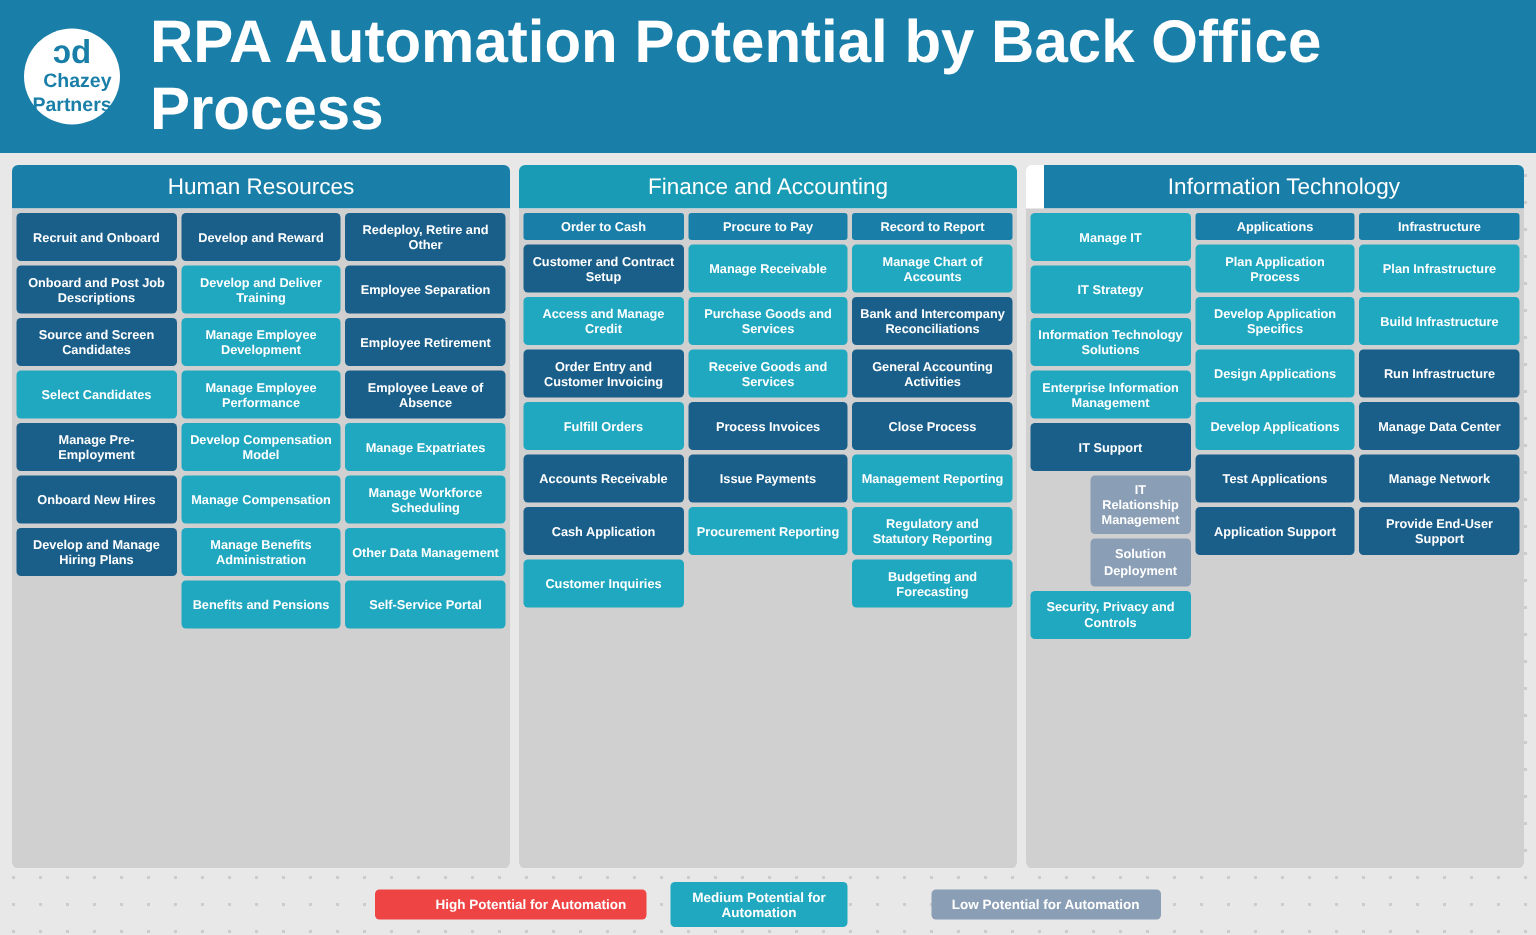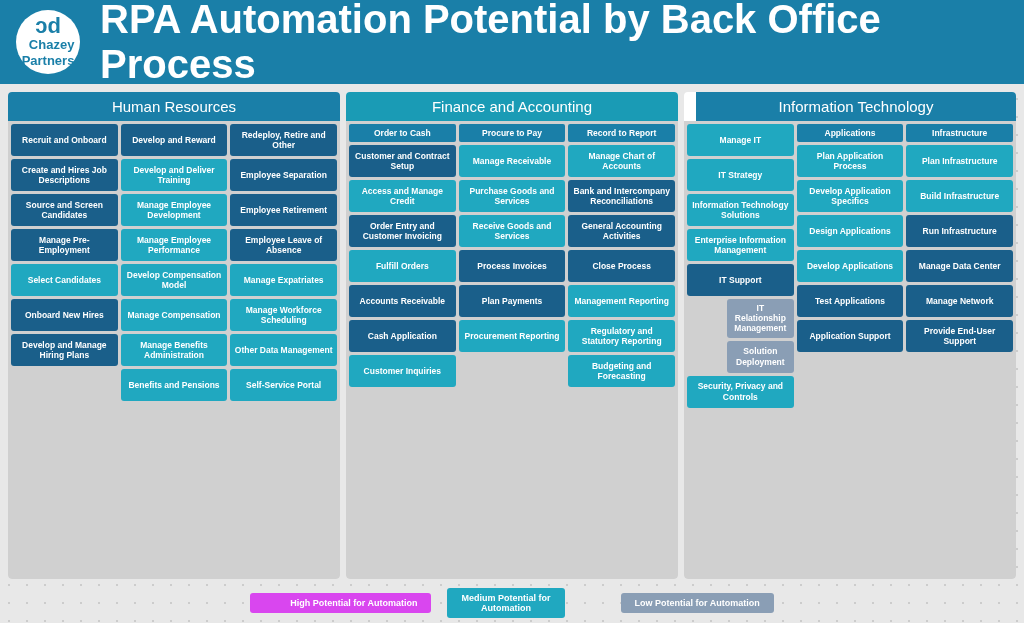--- a/index.html
+++ b/index.html
@@ -30,21 +30,21 @@
       display: flex;
       flex-direction: column;
     }
 
     
     .header {
       background: #1a7fa8;
       display: flex;
       align-items: center;
       padding: 8px 16px;
-      height: 84px;
+      height: 102px;
       flex-shrink: 0;
     }
 
     .logo-box {
       background: white;
       border-radius: 50%;
       width: 64px;
       height: 64px;
       display: flex;
       flex-direction: column;
@@ -165,21 +165,21 @@
 
     .legend-box {
       border-radius: 3px;
       padding: 5px 14px;
       font-size: 9px;
       font-weight: bold;
       color: white;
       text-align: center;
     }
 
-    .legend-box.high { background: #d946ef; padding-left: 40px; }
+    .legend-box.high { background: #ef4444; padding-left: 40px; }
     .legend-box.medium { background: #20a8c0; }
     .legend-box.low { background: #8a9eb5; }
   </style>
 </head>
 <body>
 
 <div class="page-wrapper">
 
   <div class="header">
     <div class="logo-box">
@@ -190,24 +190,24 @@
   </div>
 
   <div class="main-content">
 
     <div class="section">
       <div class="section-header hr">Human Resources</div>
       <div class="section-body">
 
         <div class="sub-col">
           <div class="proc-box high">Recruit and Onboard</div>
-          <div class="proc-box high">Create and Hires Job Descriptions</div>
+          <div class="proc-box high">Onboard and Post Job Descriptions</div>
           <div class="proc-box high">Source and Screen Candidates</div>
+          <div class="proc-box medium">Select Candidates</div>
           <div class="proc-box high">Manage Pre-Employment</div>
-          <div class="proc-box medium">Select Candidates</div>
           <div class="proc-box high">Onboard New Hires</div>
           <div class="proc-box high">Develop and Manage Hiring Plans</div>
         </div>
 
         <div class="sub-col">
           <div class="proc-box high">Develop and Reward</div>
           <div class="proc-box medium">Develop and Deliver Training</div>
           <div class="proc-box medium">Manage Employee Development</div>
           <div class="proc-box medium">Manage Employee Performance</div>
           <div class="proc-box medium">Develop Compensation Model</div>
@@ -244,21 +244,21 @@
           <div class="proc-box high">Cash Application</div>
           <div class="proc-box medium">Customer Inquiries</div>
         </div>
 
         <div class="sub-col">
           <div class="sub-header">Procure to Pay</div>
           <div class="proc-box medium">Manage Receivable</div>
           <div class="proc-box medium">Purchase Goods and Services</div>
           <div class="proc-box medium">Receive Goods and Services</div>
           <div class="proc-box high">Process Invoices</div>
-          <div class="proc-box high">Plan Payments</div>
+          <div class="proc-box high">Issue Payments</div>
           <div class="proc-box medium">Procurement Reporting</div>
         </div>
 
         <div class="sub-col">
           <div class="sub-header">Record to Report</div>
           <div class="proc-box medium">Manage Chart of Accounts</div>
           <div class="proc-box high">Bank and Intercompany Reconciliations</div>
           <div class="proc-box high">General Accounting Activities</div>
           <div class="proc-box high">Close Process</div>
           <div class="proc-box medium">Management Reporting</div>

